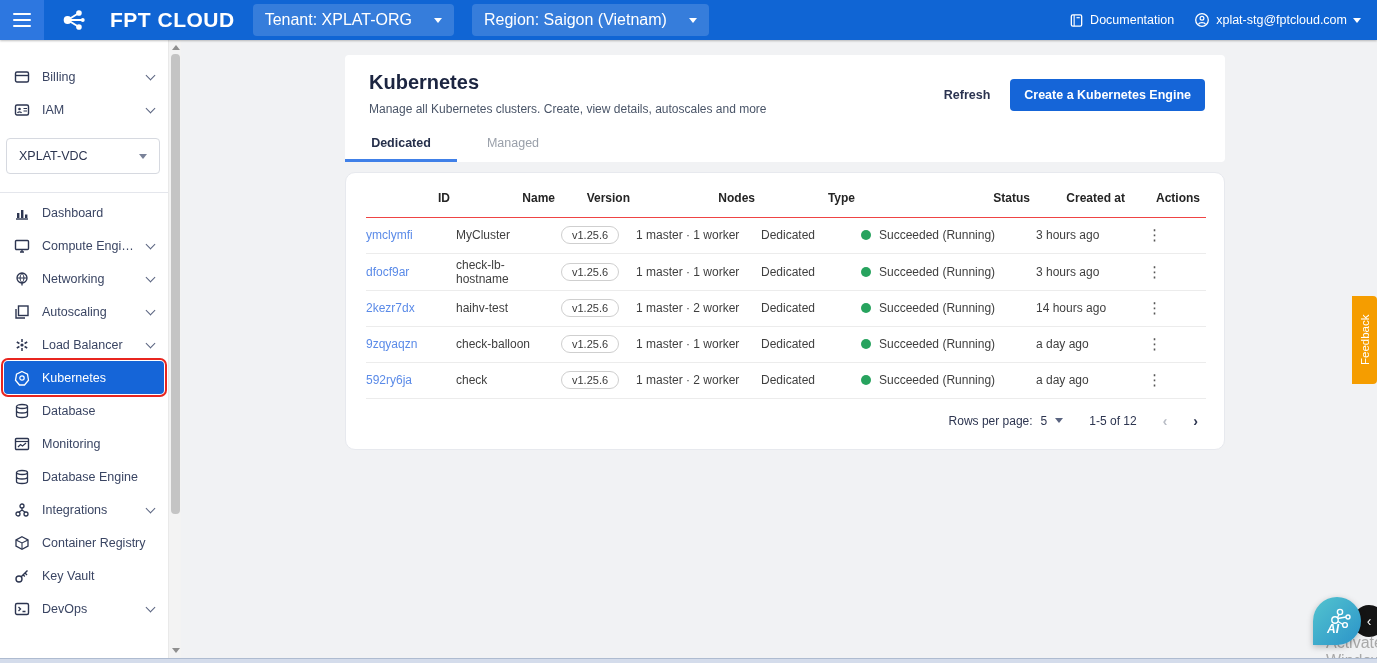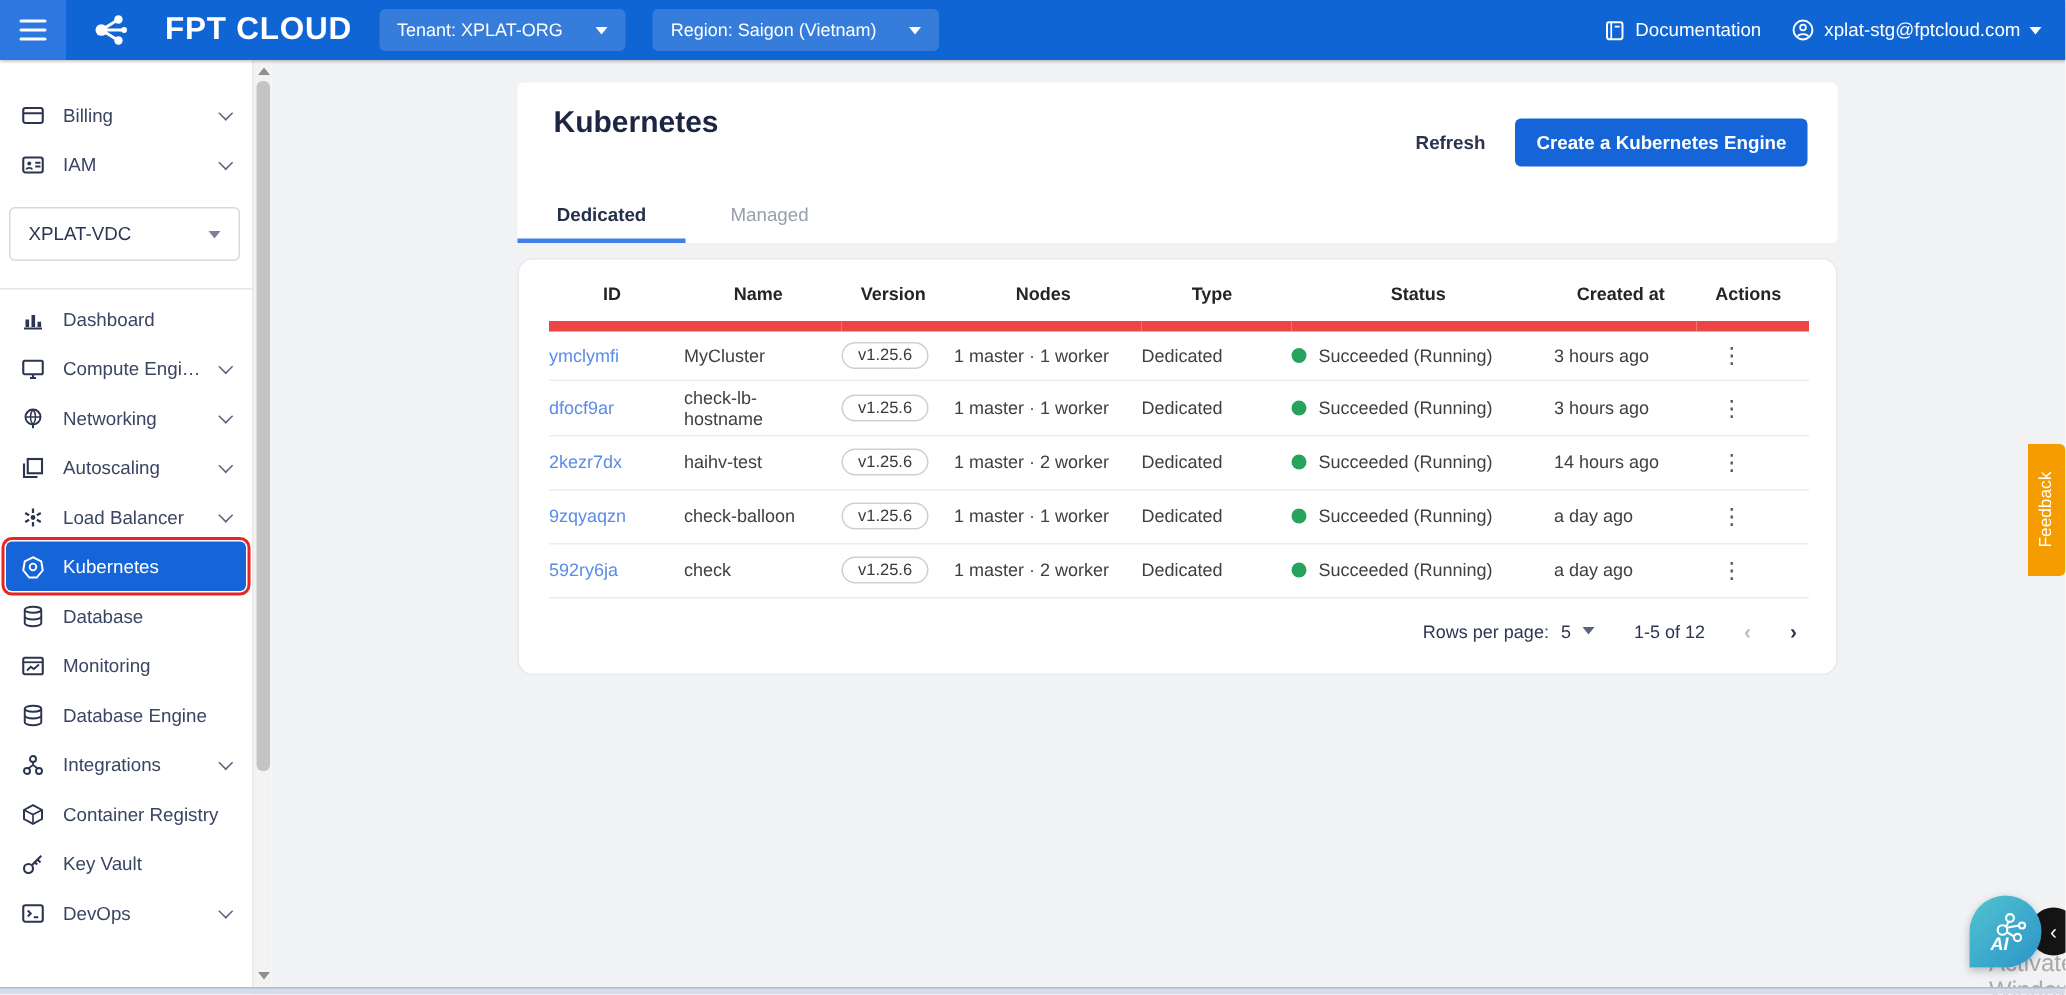--- a/index.html
+++ b/index.html
@@ -4,21 +4,21 @@
 <style>
   * { margin:0; padding:0; box-sizing:border-box; }
   html,body { width:1377px; height:663px; overflow:hidden; font-family:"Liberation Sans", sans-serif; background:#fff; position:relative; }
 
   
   .topbar { position:absolute; top:0; left:0; right:0; height:40px; background:#1065d4; display:flex; align-items:center; color:#fff; z-index:30; box-shadow:0 1px 2px rgba(0,0,0,.25); }
   .hamburger { width:44px; height:40px; background:#2d77e0; display:flex; flex-direction:column; justify-content:center; align-items:center; gap:4px; cursor:pointer; flex:0 0 auto; }
   .hamburger i { display:block; width:18px; height:2px; background:#fff; border-radius:1px; }
   .brand { display:flex; align-items:center; gap:8px; margin-left:16px; }
   .brand-text { font-size:21px; font-weight:bold; letter-spacing:.5px; white-space:nowrap;margin-left:16px; }
-  .tb-pill { display:flex; align-items:center; gap:22px; background:rgba(255,255,255,.16); border-radius:4px; padding:7px 12px; font-size:12px; margin-left:18px; cursor:pointer; white-space:nowrap; }
+  .tb-pill { display:flex; align-items:center; gap:22px; background:rgba(255,255,255,.16); border-radius:4px; padding:7px 12px; font-size:16px; margin-left:18px; cursor:pointer; white-space:nowrap; }
   .caret { width:0; height:0; border-left:4px solid transparent; border-right:4px solid transparent; border-top:5px solid #fff; display:inline-block; }
   .tb-right { margin-left:auto; display:flex; align-items:center; gap:20px; margin-right:16px; font-size:12.5px; }
   .tb-link { display:flex; align-items:center; gap:6px; cursor:pointer; white-space:nowrap; }
 
   
   .sidebar { position:absolute; top:40px; left:0; width:168px; bottom:4px; background:#fff; padding-top:20px; z-index:20; }
   .side-item { height:33px; display:flex; align-items:center; gap:12px; padding:0 14px; font-size:12.5px; color:#3a4563; cursor:pointer; white-space:nowrap; }
   .side-item .ic { width:16px; height:16px; flex:0 0 auto; color:#2c3550; display:flex; align-items:center; justify-content:center; }
   .side-item .lbl { flex:1 1 auto; overflow:hidden; text-overflow:ellipsis; }
   .chev { width:7px; height:7px; border-right:1.5px solid #5a6480; border-bottom:1.5px solid #5a6480; transform:rotate(45deg); margin-top:-3px; flex:0 0 auto; }
@@ -44,21 +44,21 @@
   .page-sub { font-size:12px; color:#4a5568; margin-top:8px; }
   .hc-actions { margin-left:auto; display:flex; align-items:center; gap:20px; padding-top:8px; }
   .btn-text { font-size:12.5px; font-weight:bold; color:#2b3350; cursor:pointer; background:none; border:none; font-family:inherit; }
   .btn-primary { background:#1565d8; color:#fff; border:none; border-radius:4px; padding:9px 14px; font-size:12.5px; font-weight:bold; cursor:pointer; font-family:inherit; }
   .tabs { display:flex; margin-top:auto; }
   .tab { width:112px; text-align:center; padding:12px 0 9px; font-size:12.5px; color:#9aa0aa; cursor:pointer; border-bottom:3px solid transparent; }
   .tab.active { color:#252f4a; font-weight:bold; border-bottom-color:#4080e8; }
 
   .table-card { position:absolute; left:164px; top:132px; width:880px; background:#fff; border:1px solid #e7e9ee; border-radius:10px; padding:6px 20px 6px 20px; }
   table { width:100%; border-collapse:collapse; table-layout:fixed; }
-  th { text-align:center; font-size:12px; font-weight:bold; color:#252525; height:38px; border-bottom:7px solid #ef4444; padding-right:6px; }
+  th { text-align:right; font-size:12px; font-weight:bold; color:#252525; height:38px; border-bottom:1px solid #ef4444; padding-right:6px; }
   td { font-size:12px; color:#3f3f3f; height:36px; border-bottom:1px solid #ececec; padding:4px 6px 4px 0; vertical-align:middle; }
   td.c-id a { color:#5b8be8; text-decoration:none; cursor:pointer; }
   .pill { display:inline-block; border:1px solid #cfcfcf; border-radius:12px; padding:2px 10px; font-size:11px; color:#3a3a3a; background:#fff; }
   .status-wrap { display:flex; align-items:center; gap:8px; }
   .dot { width:10px; height:10px; border-radius:50%; background:#27a35e; flex:0 0 auto; }
   .kebab { color:#555; font-size:15px; cursor:pointer; padding:0 4px; margin-left:12px; }
   .pager { display:flex; align-items:center; justify-content:flex-end; gap:26px; height:44px; font-size:12px; color:#2d3550; padding-right:6px; }
   .pager .rpp { display:flex; align-items:center; gap:8px; cursor:pointer;justify-content:center; }
   .pager .caret { border-top-color:#5a6480; }
   .pg-prev { color:#b9bdc6; font-size:14px; font-weight:bold; cursor:default; }
@@ -351,20 +351,21 @@
   <span class="thumb"></span>
   <span class="arr-dn"></span>
 </div>
 
 <div class="main">
 
   <div class="header-card">
     <div class="hc-top">
       <div>
         <div class="page-title">Kubernetes</div>
+        <div class="page-sub">Manage all Kubernetes clusters. Create, view details, autoscales and more</div>
       </div>
       <div class="hc-actions">
         <button class="btn-text">Refresh</button>
         <button class="btn-primary">Create a Kubernetes Engine</button>
       </div>
     </div>
     <div class="tabs">
       <div class="tab active">Dedicated</div>
       <div class="tab">Managed</div>
     </div>

